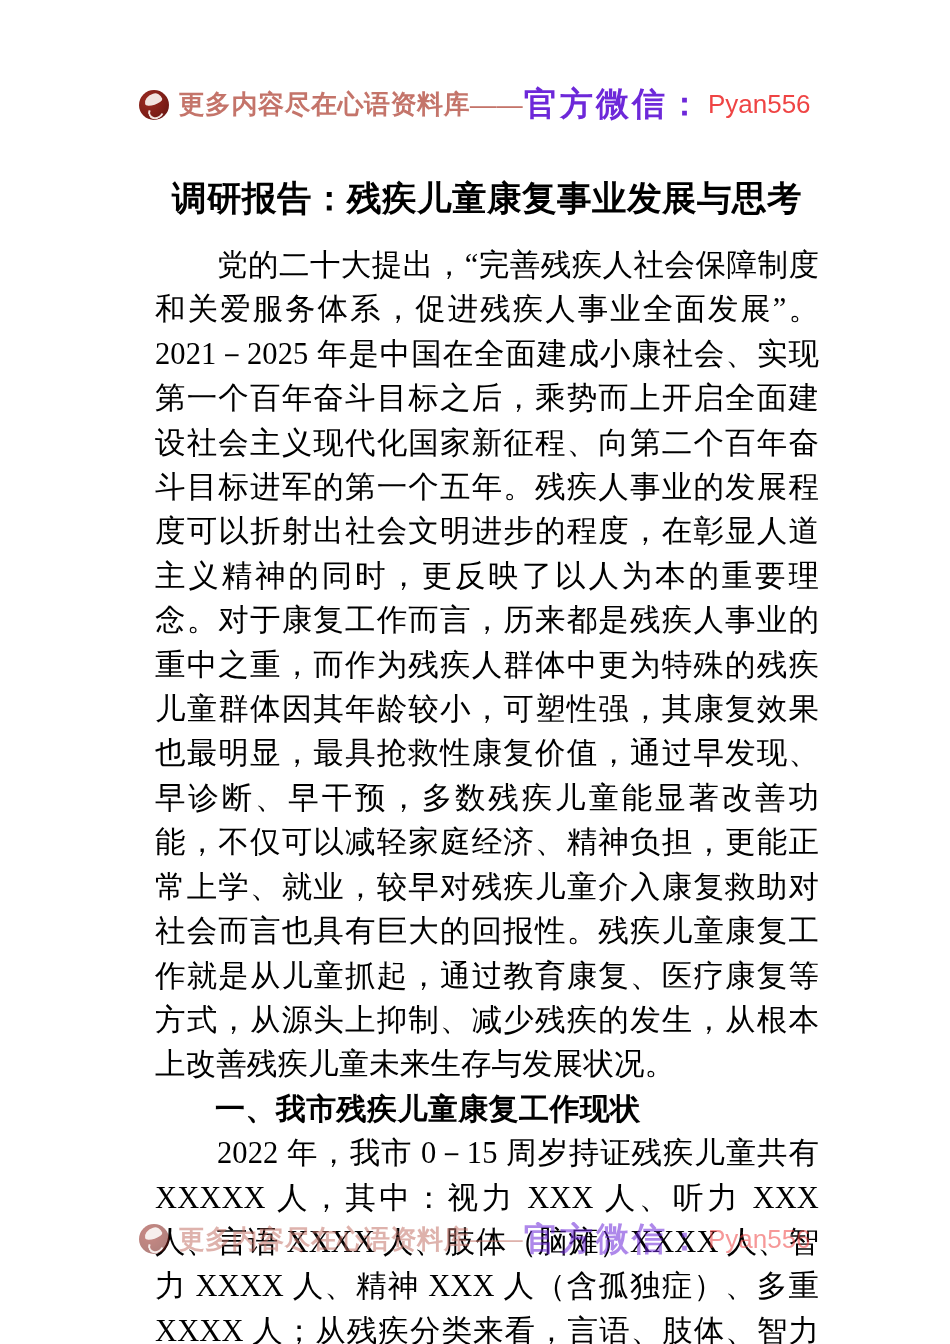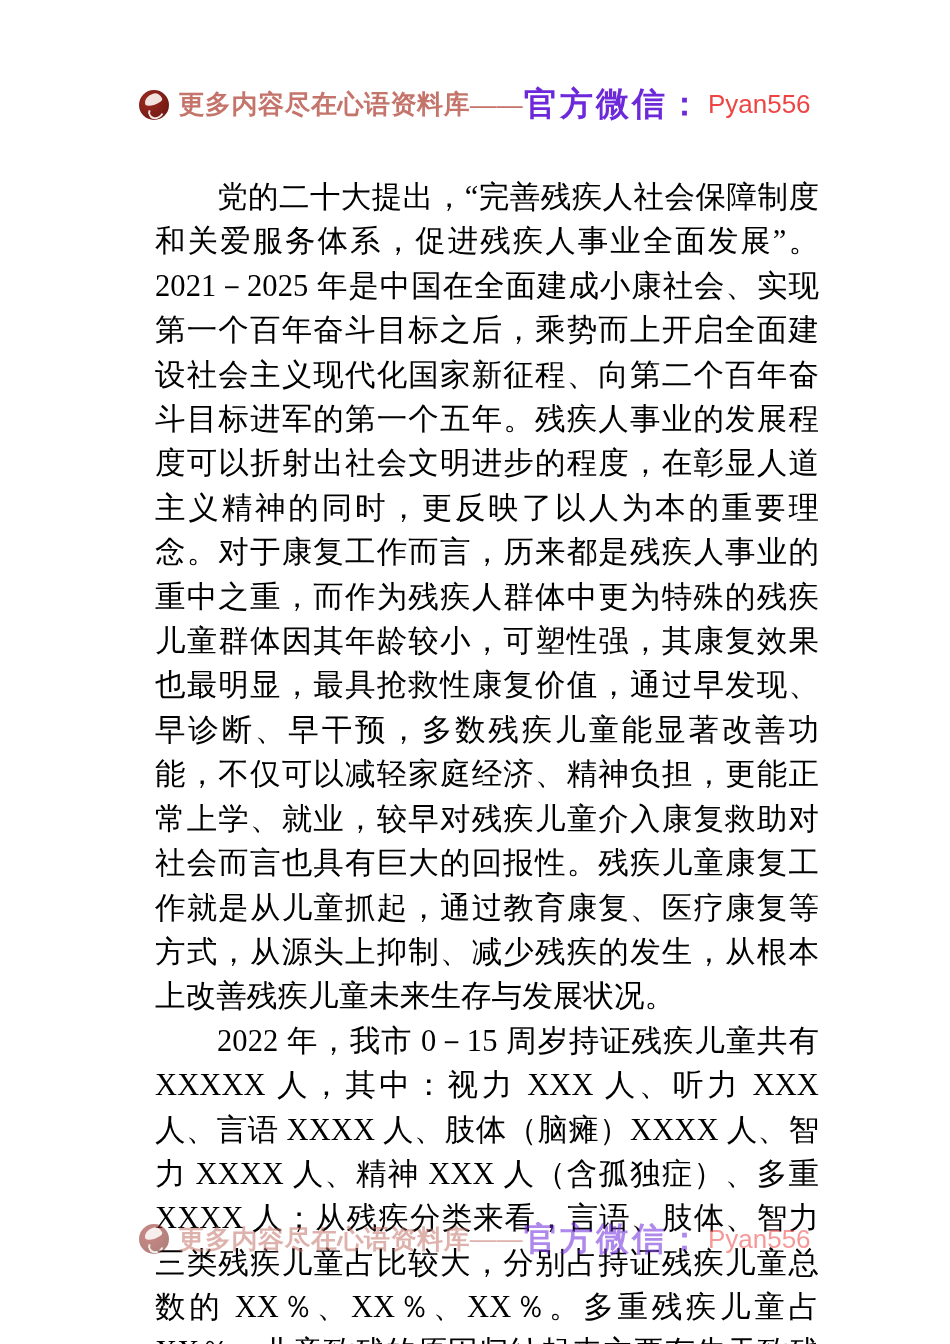--- a/index.html
+++ b/index.html
@@ -143,21 +143,23 @@
 
   <div class="watermark watermark-top">
     <span class="wm-logo"></span>
     <span class="wm-text">更多内容尽在心语资料库</span>
     <span class="wm-text wm-dash">——</span>
     <span class="wm-contact">官方微信：</span>
     <span class="wm-handle">Pyan556</span>
   </div>
 
   <div class="doc">
+    <h1 class="doc-title">调研报告：残疾儿童康复事业发展与思考</h1>
     <p class="para">党的二十大提出，“完善残疾人社会保障制度和关爱服务体系，促进残疾人事业全面发展”。2021－2025 年是中国在全面建成小康社会、实现第一个百年奋斗目标之后，乘势而上开启全面建设社会主义现代化国家新征程、向第二个百年奋斗目标进军的第一个五年。残疾人事业的发展程度可以折射出社会文明进步的程度，在彰显人道主义精神的同时，更反映了以人为本的重要理念。对于康复工作而言，历来都是残疾人事业的重中之重，而作为残疾人群体中更为特殊的残疾儿童群体因其年龄较小，可塑性强，其康复效果也最明显，最具抢救性康复价值，通过早发现、早诊断、早干预，多数残疾儿童能显著改善功能，不仅可以减轻家庭经济、精神负担，更能正常上学、就业，较早对残疾儿童介入康复救助对社会而言也具有巨大的回报性。残疾儿童康复工作就是从儿童抓起，通过教育康复、医疗康复等方式，从源头上抑制、减少残疾的发生，从根本上改善残疾儿童未来生存与发展状况。</p>
+    <p class="heading2">一、我市残疾儿童康复工作现状</p>
     <p class="para">2022 年，我市 0－15 周岁持证残疾儿童共有 XXXXX 人，其中：视力 XXX 人、听力 XXX 人、言语 XXXX 人、肢体（脑瘫）XXXX 人、智力 XXXX 人、精神 XXX 人（含孤独症）、多重 XXXX 人；从残疾分类来看，言语、肢体、智力三类残疾儿童占比较大，分别占持证残疾儿童总数的 XX％、XX％、XX％。多重残疾儿童占 XX％。儿童致残的原因归纳起来主要有先天致残和后天致残两大类，先天致残是我市残疾儿童致残的主要原因。近年来，我市根据《残疾预防和残疾人康复条例》和《国务院关于建立残疾儿童康复救助制度的意见》（国发〔2018〕20 号）以及《省人民政府关于印发 XX 省残疾儿童康复救助办法的通知》</p>
   </div>
 
   <div class="watermark watermark-bottom">
     <span class="wm-logo"></span>
     <span class="wm-text">更多内容尽在心语资料库</span>
     <span class="wm-text wm-dash">——</span>
     <span class="wm-contact">官方微信：</span>
     <span class="wm-handle">Pyan556</span>
   </div>

